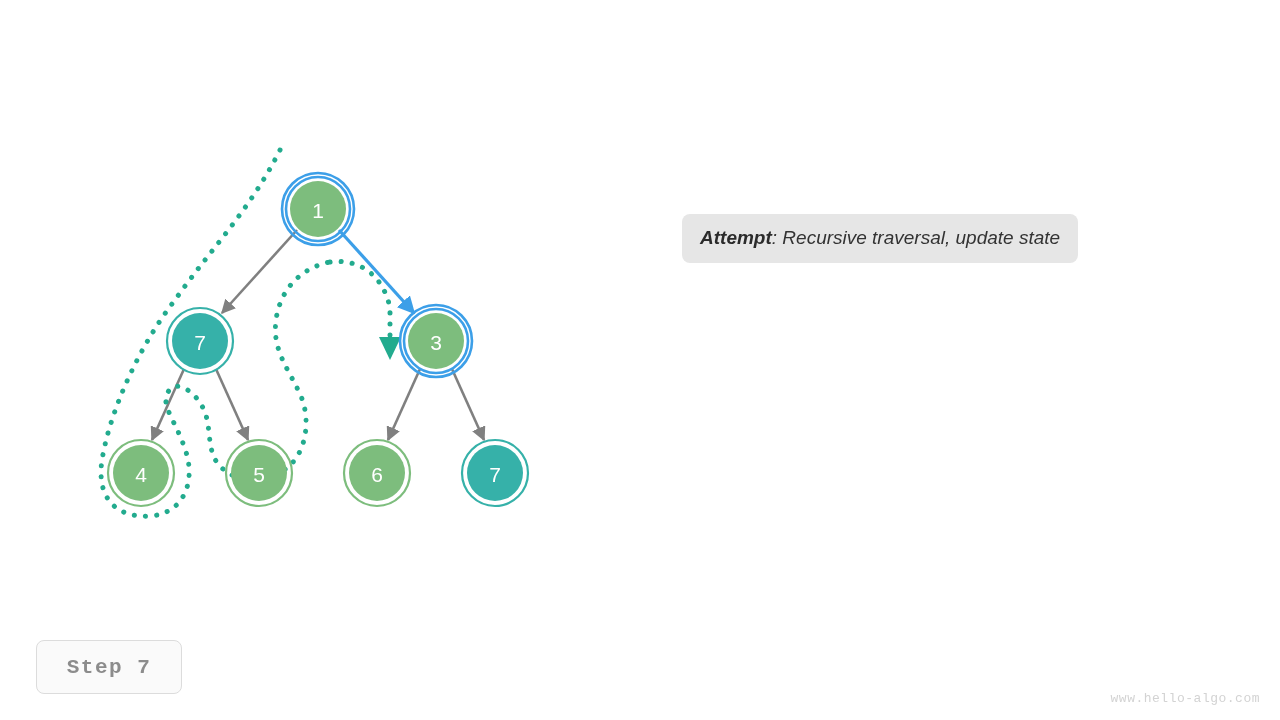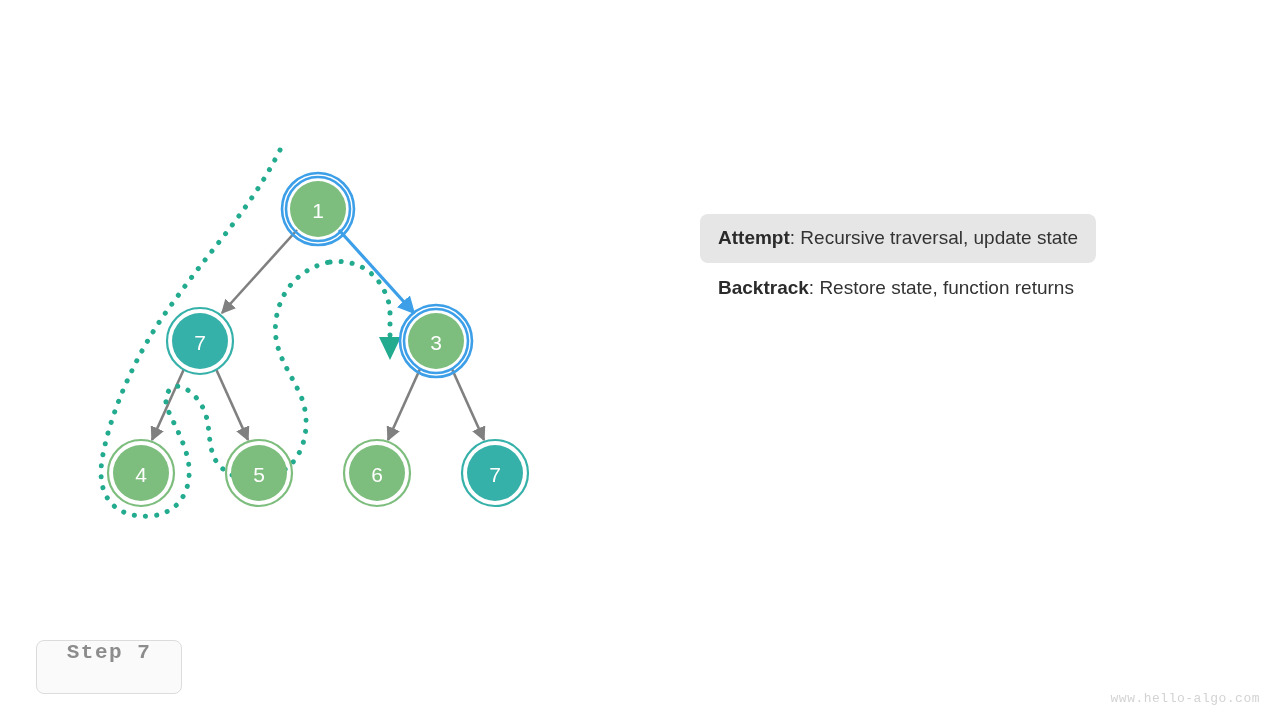--- a/index.html
+++ b/index.html
@@ -32,23 +32,24 @@
     font-family: "Liberation Sans", sans-serif;
     font-size: 21px;
     fill: #ffffff;
     text-anchor: middle;
     dominant-baseline: central;
   }
 
   
   #info-panel {
     position: absolute;
-    left: 700px;
+    left: 682px;
     top: 214px;
     width: 520px;
+    font-style: italic;
   }
   .info-line {
     font-size: 19px;
     color: #333333;
     line-height: 1.35;
     white-space: nowrap;
   }
   .info-line .kw {
     font-weight: bold;
     color: #2b2b2b;
@@ -82,20 +83,21 @@
   #step-badge {
     position: absolute;
     left: 36px;
     top: 640px;
     width: 146px;
     height: 54px;
     border: 1px solid #dcdcdc;
     border-radius: 8px;
     background: #fafafa;
     display: flex;
+    align-items: center;
     justify-content: center;
     font-family: "Liberation Mono", monospace;
     font-size: 21px;
     font-weight: bold;
     color: #8c8c8c;
     letter-spacing: 1.5px;
     box-sizing: border-box;
   }
 
   
@@ -199,23 +201,20 @@
     </g>
   </svg>
 </div>
 
 <div id="info-panel">
 
   <div id="attempt-row" class="info-line">
     <span class="kw">Attempt</span><span>: Recursive traversal, update state</span>
   </div>
 
-  <div id="backtrack-row" class="info-line">
-    <span class="kw">Backtrack</span><span>: Restore state, function returns</span>
-  </div>
 
 
 
 </div>
 
 <div id="step-badge">
   <span>Step 7</span>
 </div>
 
 <div id="watermark">

